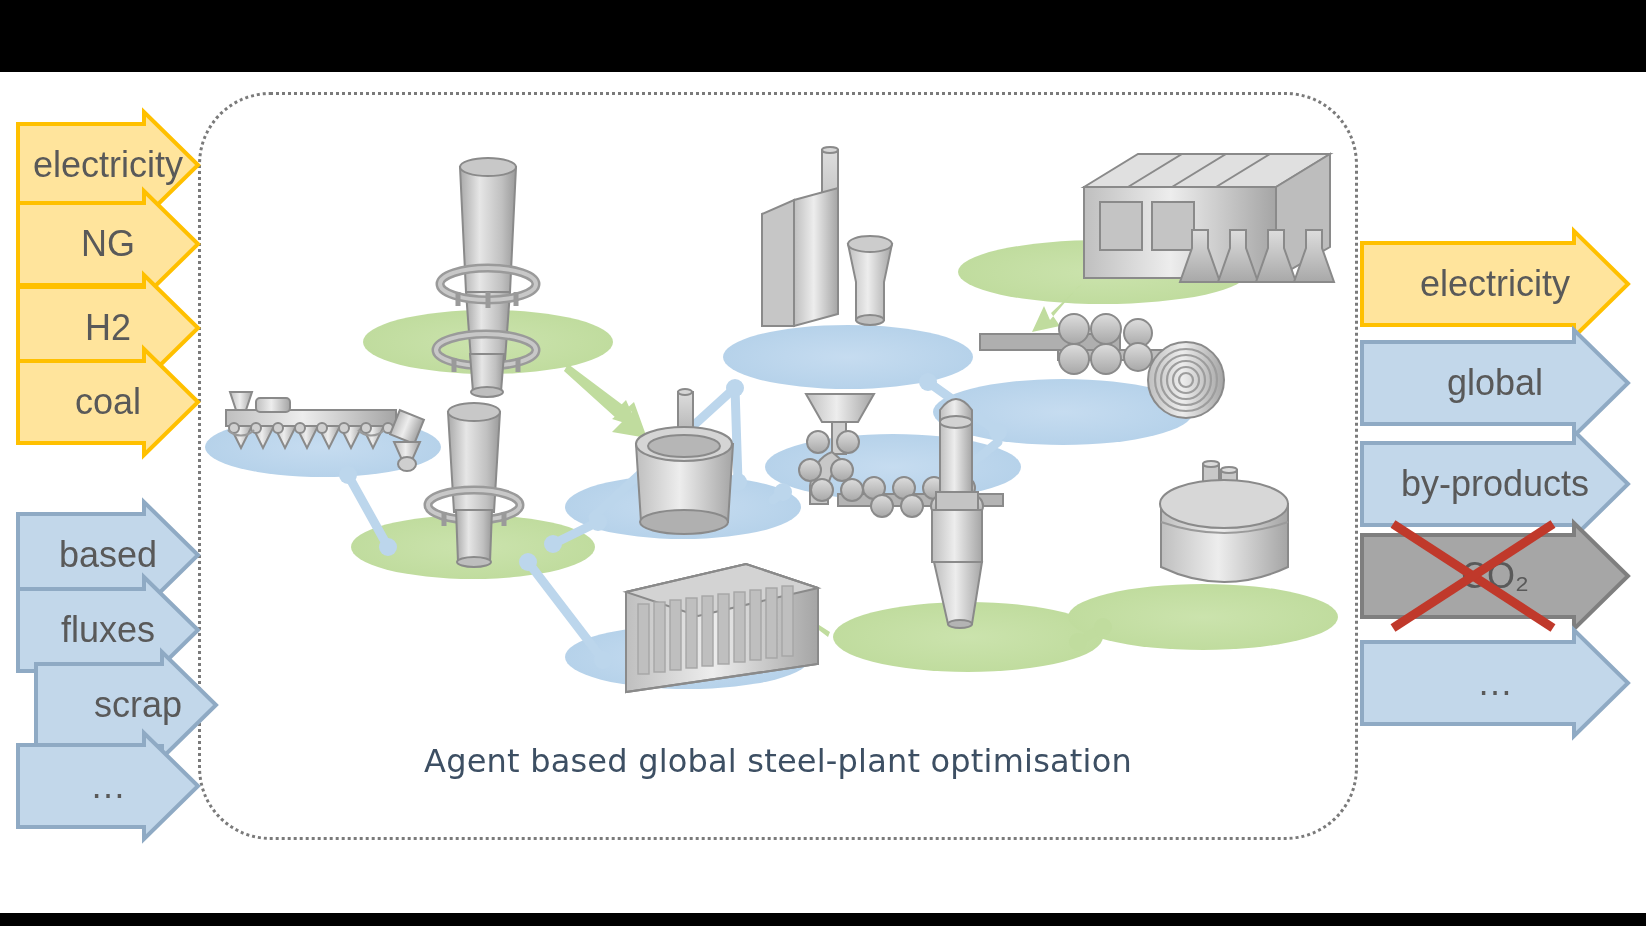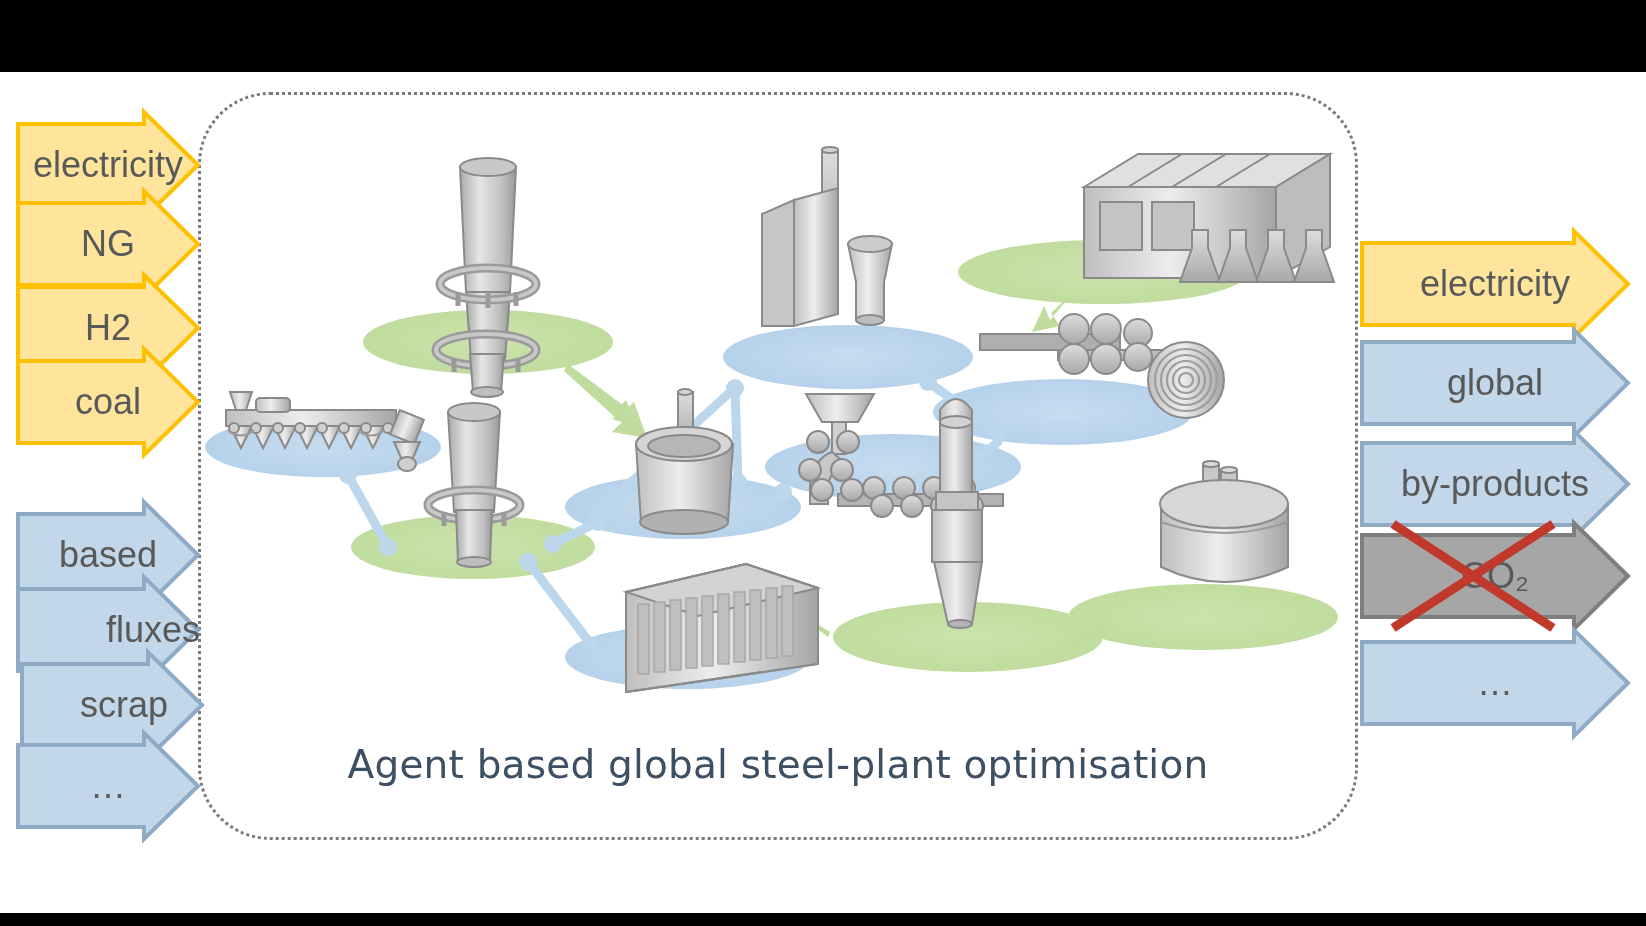--- a/index.html
+++ b/index.html
@@ -10,21 +10,21 @@
   .canvas{position:absolute;left:0;top:72px;width:1646px;height:841px;background:#fff;}
 
   .bar-top{position:absolute;left:0;top:0;width:1646px;height:72px;background:#000;}
   .bar-bottom{position:absolute;left:0;top:913px;width:1646px;height:13px;background:#000;}
 
   
   .plant-box{position:absolute;left:198px;top:92px;width:1160px;height:748px;
              border:3px dotted #7a7a7a;border-radius:72px;box-sizing:border-box;}
 
   .plant-title{position:absolute;left:198px;top:742px;width:1160px;text-align:center;
-               font-size:39px;color:#3d4f63;letter-spacing:.2px;font-family:"DejaVu Sans",sans-serif;}
+               font-size:32px;color:#3d4f63;letter-spacing:.2px;font-family:"DejaVu Sans",sans-serif;}
 
   
   .arrow{position:absolute;display:flex;align-items:center;justify-content:center;
          box-sizing:border-box;}
   .arrow span{position:relative;z-index:3;font-size:36px;color:#595959;white-space:nowrap;
               font-family:"Liberation Sans",sans-serif;}
 
   .arrowsvg{position:absolute;left:0;top:0;overflow:visible;}
 
   .xmark{position:absolute;left:1385px;top:516px;width:176px;height:120px;z-index:9;}
@@ -330,28 +330,28 @@
     <span>coal</span>
   </div>
 
   <div class="arrow b" style="left:16px;top:527px;width:184px;height:56px;">
     <svg class="arrowsvg" width="184" height="110" viewBox="0 0 184 110">
       <path d="M2 14 L128 14 L128 2 L182 55 L128 108 L128 96 L2 96 Z" fill="#C2D7EA" stroke="#8FAAC4" stroke-width="4" stroke-linejoin="miter" transform="translate(0,-27)"></path>
     </svg>
     <span>based</span>
   </div>
 
-  <div class="arrow b" style="left:16px;top:602px;width:184px;height:56px;justify-content:flex-end;">
+  <div class="arrow b" style="left:16px;top:602px;width:184px;height:56px;">
     <svg class="arrowsvg" width="184" height="110" viewBox="0 0 184 110">
       <path d="M2 14 L128 14 L128 2 L182 55 L128 108 L128 96 L2 96 Z" fill="#C2D7EA" stroke="#8FAAC4" stroke-width="4" stroke-linejoin="miter" transform="translate(0,-27)"></path>
     </svg>
     <span>fluxes</span>
   </div>
 
-  <div class="arrow b" style="left:20px;top:677px;width:184px;height:56px;padding-left:24px;">
+  <div class="arrow b" style="left:34px;top:677px;width:184px;height:56px;padding-left:24px;">
     <svg class="arrowsvg" width="184" height="110" viewBox="0 0 184 110">
       <path d="M2 14 L128 14 L128 2 L182 55 L128 108 L128 96 L2 96 Z" fill="#C2D7EA" stroke="#8FAAC4" stroke-width="4" stroke-linejoin="miter" transform="translate(0,-27)"></path>
     </svg>
     <span>scrap</span>
   </div>
 
   <div class="arrow b" style="left:16px;top:758px;width:184px;height:56px;">
     <svg class="arrowsvg" width="184" height="110" viewBox="0 0 184 110">
       <path d="M2 14 L128 14 L128 2 L182 55 L128 108 L128 96 L2 96 Z" fill="#C2D7EA" stroke="#8FAAC4" stroke-width="4" stroke-linejoin="miter" transform="translate(0,-27)"></path>
     </svg>

